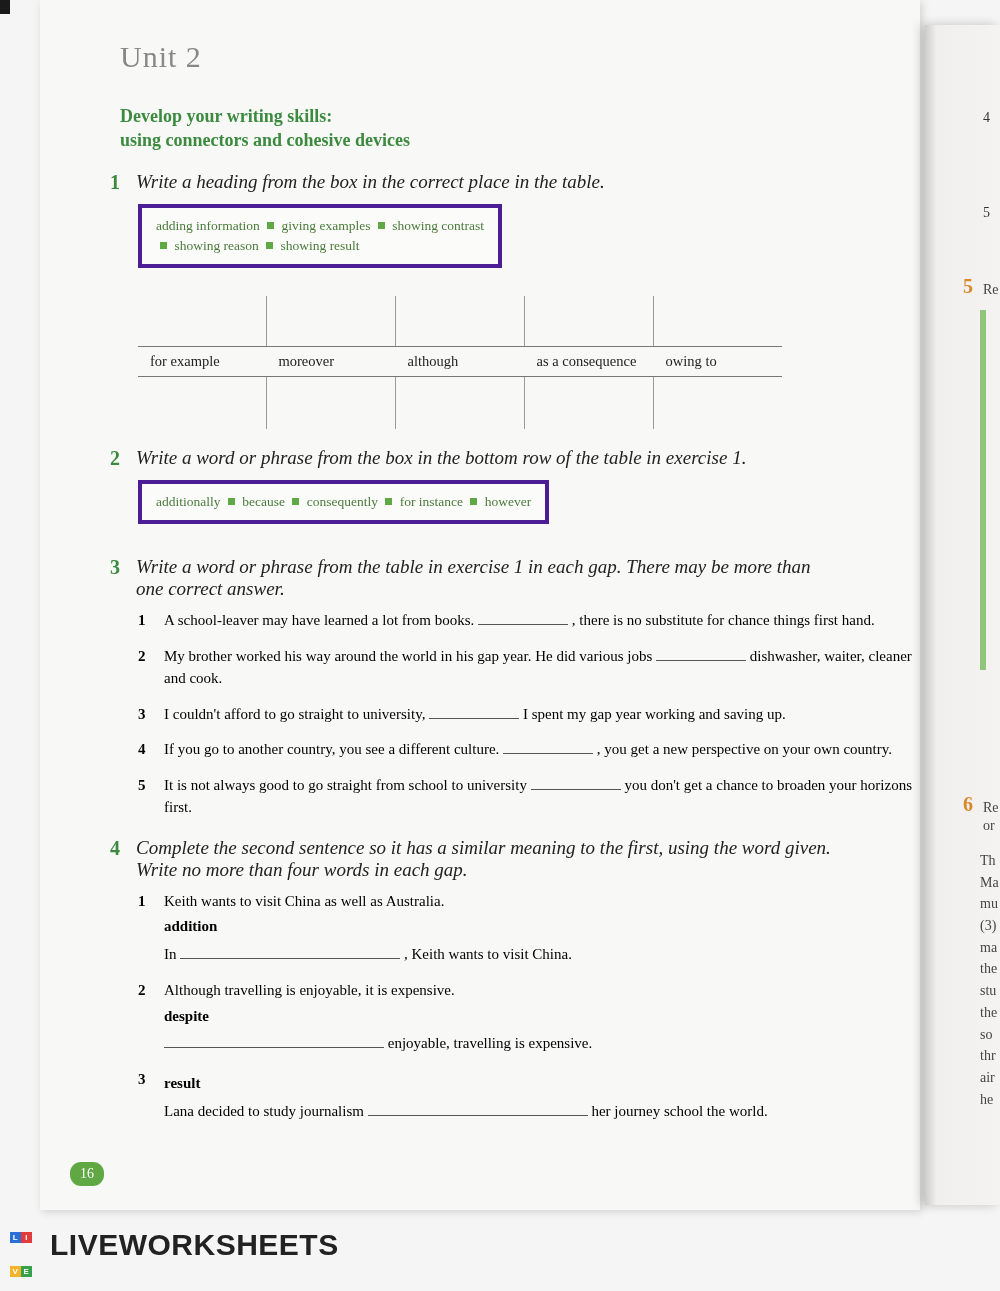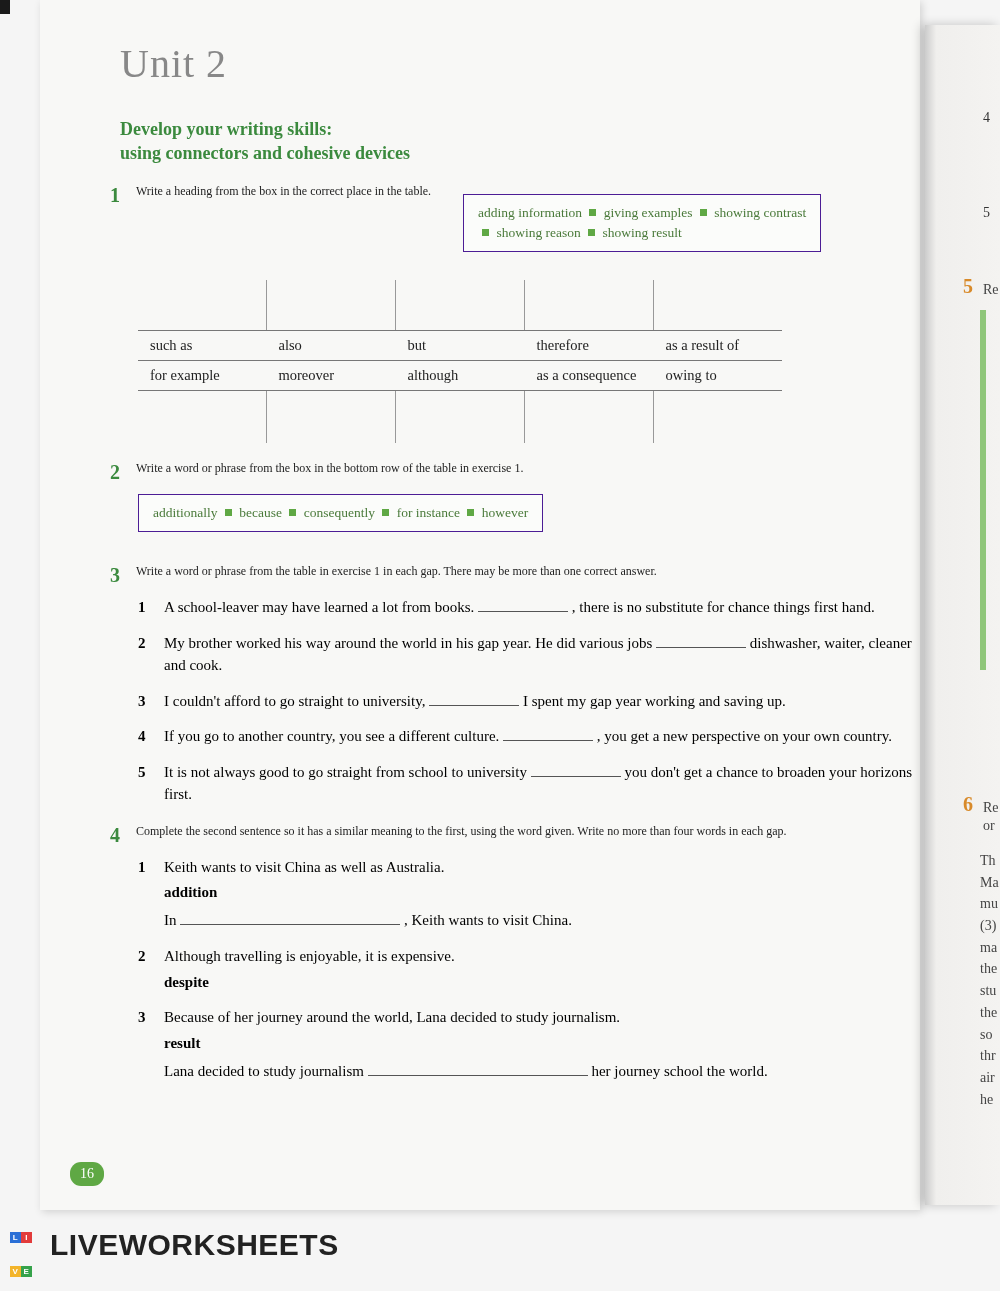--- a/index.html
+++ b/index.html
@@ -26,21 +26,21 @@
   position: absolute;
   background: #1a1a1a;
   height: 8px;
 }
 .green-block {
   position: absolute;
   background: #5fa844;
   left: 40px;
 }
 .unit-title {
-  font-size: 40px;
+  font-size: 30px;
   font-weight: 300;
   color: #888;
   letter-spacing: 1px;
   margin-left: 10px;
   margin-bottom: 30px;
 }
 .section-title {
   color: #3b8a3e;
   font-weight: bold;
   font-size: 18px;
@@ -51,31 +51,32 @@
 .ex-num {
   color: #3b8a3e;
   font-weight: bold;
   font-size: 20px;
   display: inline-block;
   width: 22px;
   vertical-align: top;
 }
 .ex-instr {
   display: inline-block;
-  font-size: 12px;
+  font-size: 19px;
   color: #222;
   vertical-align: top;
   max-width: 700px;
+  font-style: italic;
 }
 .ex-block {
   margin-left: 0px;
   margin-bottom: 18px;
 }
 .word-box {
-  border: 1px solid #4c1d95;
+  border: 4px solid #4c1d95;
   background: #fbfcfa;
   padding: 8px 14px;
   margin: 10px 0 14px 28px;
   font-size: 13.5px;
   color: #4a7a3a;
   display: inline-block;
   line-height: 1.5;
 }
 .bullet {
   display: inline-block;
@@ -242,27 +243,20 @@
     <table class="conn-table">
       <tbody>
           <tr class="header-row">
         <td></td>
         <td class="sep-col"></td>
         <td class="sep-col"></td>
         <td class="sep-col"></td>
         <td class="sep-col"></td>
       </tr>
       <tr>
-        <td>such as</td>
-        <td>also</td>
-        <td>but</td>
-        <td>therefore</td>
-        <td>as a result of</td>
-      </tr>
-      <tr>
         <td>for example</td>
         <td>moreover</td>
         <td>although</td>
         <td>as a consequence</td>
         <td>owing to</td>
       </tr>
       <tr class="footer-row">
         <td></td>
         <td class="sep-col"></td>
         <td class="sep-col"></td>
@@ -322,26 +316,26 @@
           <span>Keith wants to visit China as well as Australia.</span>
           <div class="given-word">addition</div>
           <div class="sub-line"><span>In </span><span class="gap gap-long"></span><span> , Keith wants to visit China.</span></div>
         </span>
       </div>
       <div class="sub-item">
         <span class="sub-num">2</span>
         <span class="sub-text">
           <span>Although travelling is enjoyable, it is expensive.</span>
           <div class="given-word">despite</div>
+          <div class="sub-line"><span class="gap gap-long"></span><span> enjoyable, travelling is expensive.</span></div>
         </span>
       </div>
       <div class="sub-item">
         <span class="sub-num">3</span>
         <span class="sub-text">
-          <span>Because of her journey around the world, Lana decided to study journalism.</span>
           <div class="given-word">result</div>
           <div class="sub-line"><span>Lana decided to study journalism </span><span class="gap gap-long"></span><span> her journey school the world.</span></div>
         </span>
       </div>
     </div>
   </div>
 
   <div class="page-num">16</div>
 </div>
 

